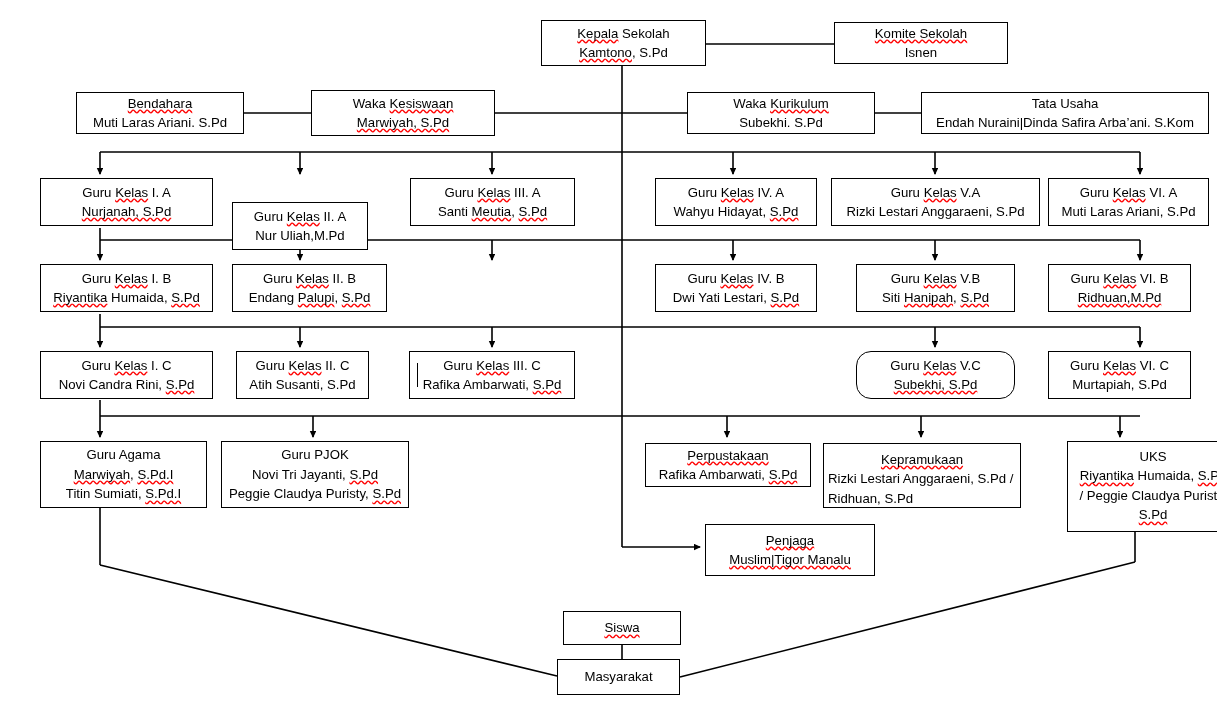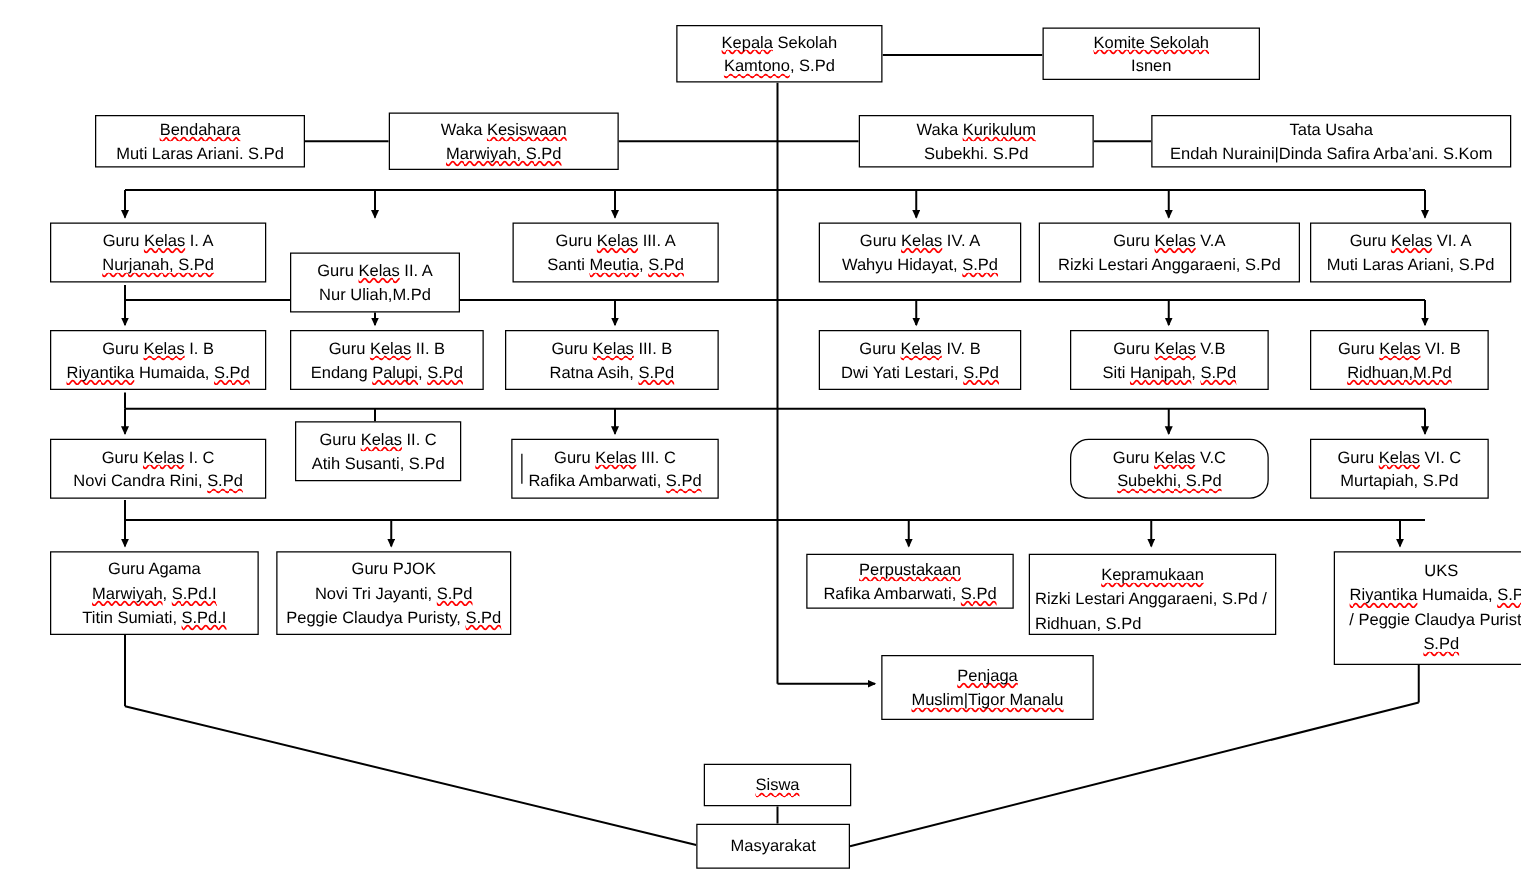--- a/index.html
+++ b/index.html
@@ -192,42 +192,38 @@
   </div>
 
   <div class="node" style="left:40px; top:264px; width:173px; height:48px;">
     <span class="ln">Guru <span class="sp">Kelas</span> I. B</span>
     <span class="ln"><span class="sp">Riyantika</span> Humaida, <span class="sp">S.Pd</span></span>
   </div>
   <div class="node" style="left:232px; top:264px; width:155px; height:48px;">
     <span class="ln">Guru <span class="sp">Kelas</span> II. B</span>
     <span class="ln">Endang <span class="sp">Palupi</span>, <span class="sp">S.Pd</span></span>
   </div>
-  <div class="node" style="left:404px; top:264px; width:171px; height:48px;">
-    <span class="ln">Guru <span class="sp">Kelas</span> III. B</span>
-    <span class="ln">Ratna Asih, <span class="sp">S.Pd</span></span>
-  </div>
   <div class="node" style="left:655px; top:264px; width:162px; height:48px;">
     <span class="ln">Guru <span class="sp">Kelas</span> IV. B</span>
     <span class="ln">Dwi Yati Lestari, <span class="sp">S.Pd</span></span>
   </div>
   <div class="node" style="left:856px; top:264px; width:159px; height:48px;">
     <span class="ln">Guru <span class="sp">Kelas</span> V.B</span>
     <span class="ln">Siti <span class="sp">Hanipah</span>, <span class="sp">S.Pd</span></span>
   </div>
   <div class="node" style="left:1048px; top:264px; width:143px; height:48px;">
     <span class="ln">Guru <span class="sp">Kelas</span> VI. B</span>
     <span class="ln sp">Ridhuan,M.Pd</span>
   </div>
 
   <div class="node" style="left:40px; top:351px; width:173px; height:48px;">
     <span class="ln">Guru <span class="sp">Kelas</span> I. C</span>
     <span class="ln">Novi Candra Rini, <span class="sp">S.Pd</span></span>
   </div>
-  <div class="node" style="left:236px; top:337px; width:133px; height:48px;">
+  <div class="node" style="left:236px; top:351px; width:133px; height:48px;">
     <span class="ln">Guru <span class="sp">Kelas</span> II. C</span>
     <span class="ln">Atih Susanti, S.Pd</span>
   </div>
   <div class="node" style="left:409px; top:351px; width:166px; height:48px;">
     <span class="ln">Guru <span class="sp">Kelas</span> III. C</span>
     <span class="ln">Rafika Ambarwati, <span class="sp">S.Pd</span></span>
   </div>
   <div class="node" style="left:856px; top:351px; width:159px; height:48px;border-radius:15px;">
     <span class="ln">Guru <span class="sp">Kelas</span> V.C</span>
     <span class="ln sp">Subekhi, S.Pd</span>

